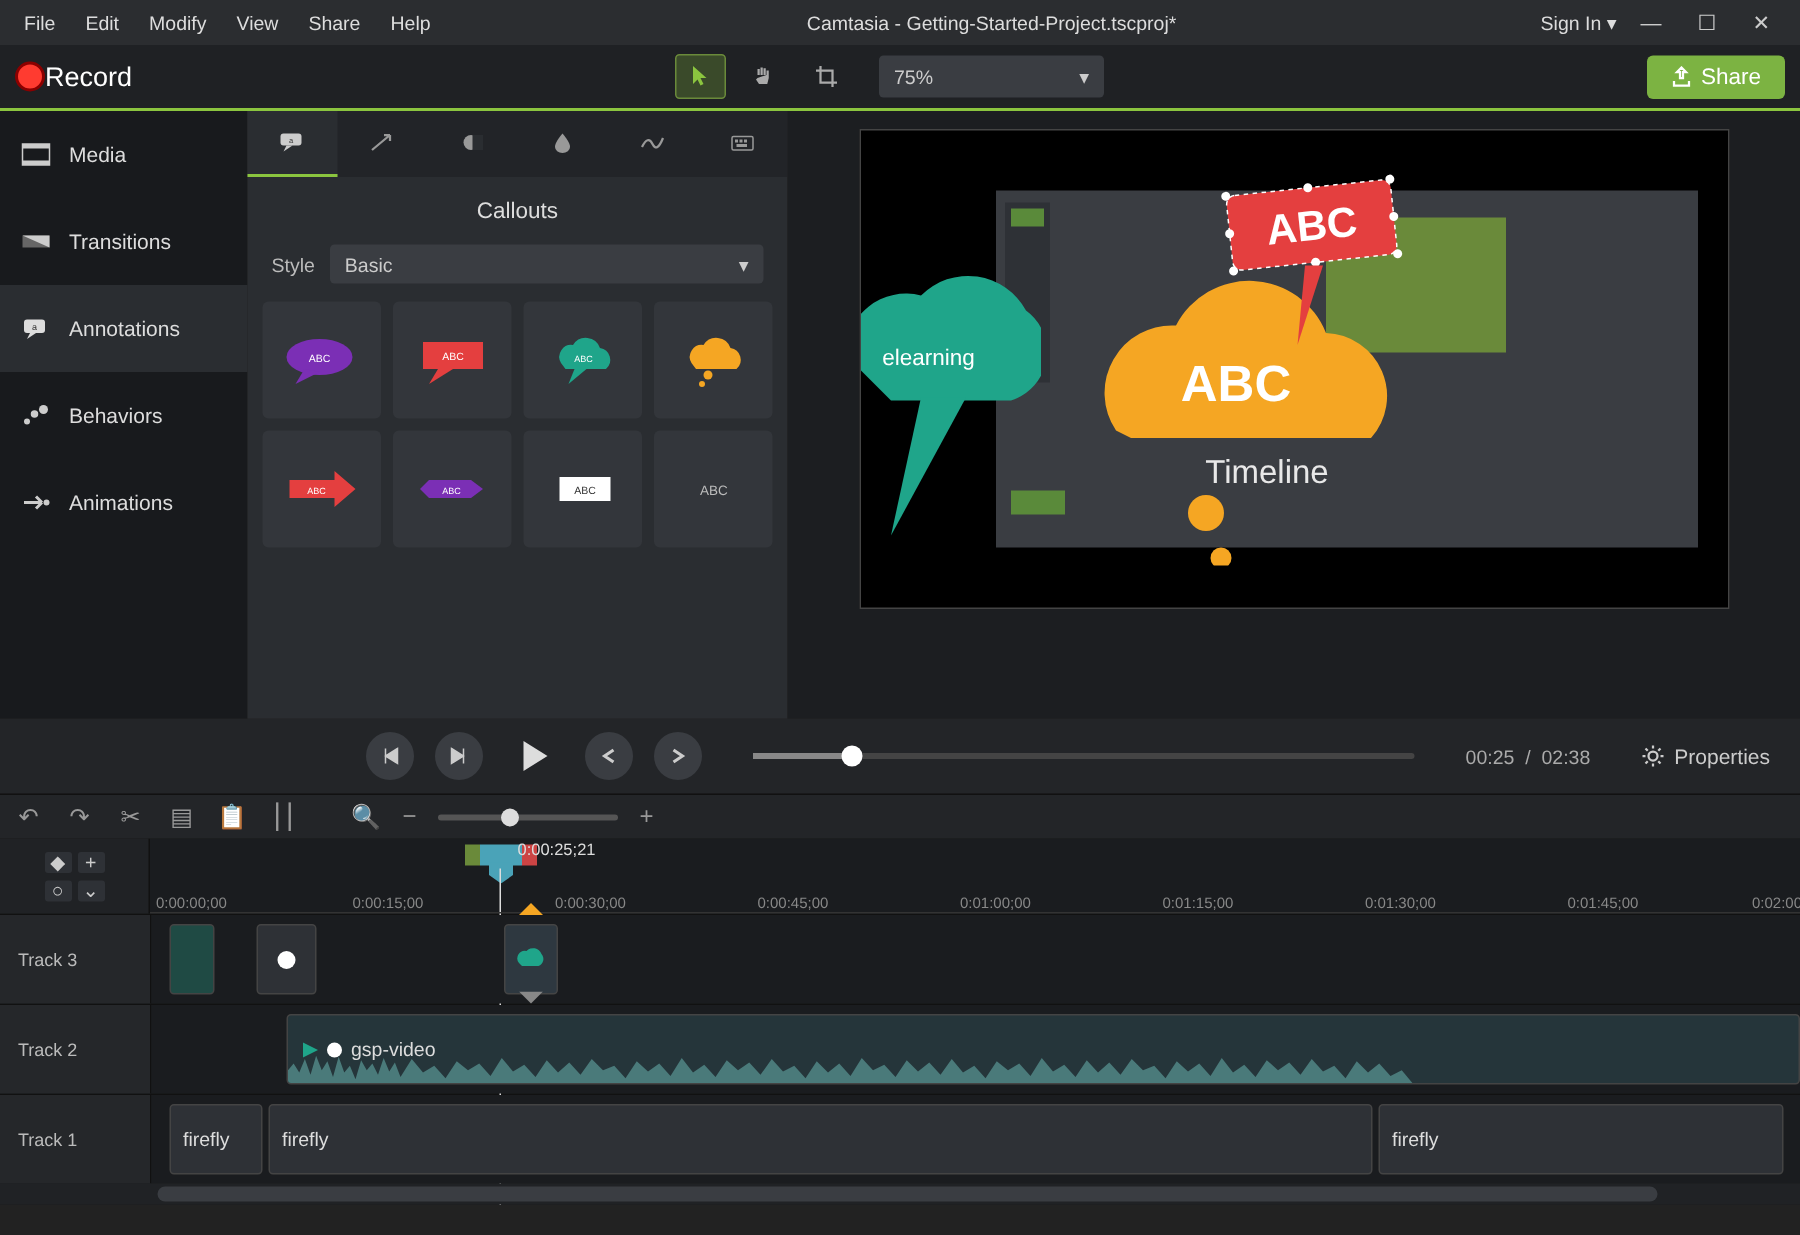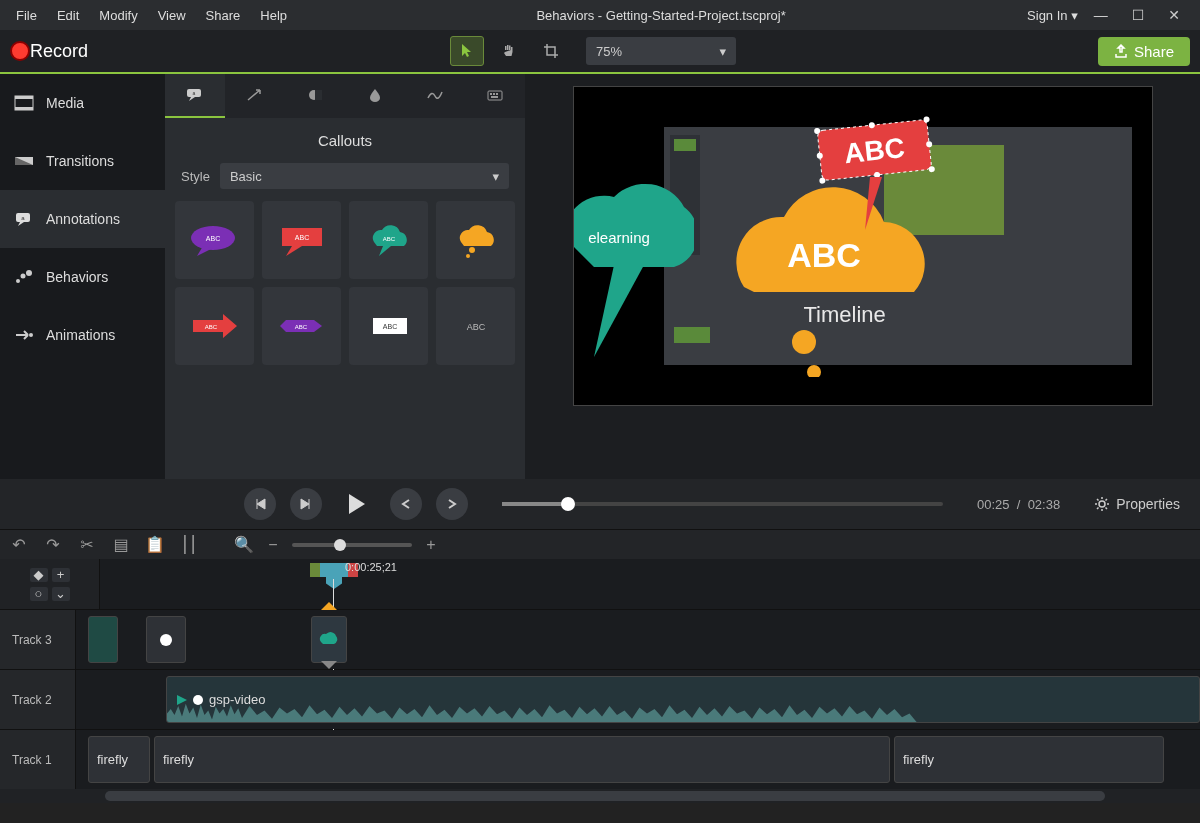--- a/index.html
+++ b/index.html
@@ -56,42 +56,42 @@
 .tl-addrem { height:50px; border-right:1px solid #111; display:flex; flex-direction:column; justify-content:center; align-items:center; gap:2px; }
 .tl-pm { width:18px;height:14px; display:flex;align-items:center;justify-content:center; font-size:13px; color:#ccc; cursor:pointer; background:#2e3136; border-radius:2px; }
 .tl-ruler { flex:1; position:relative; background:#1a1c1f; }
 .ruler-marks { position:absolute; top:24px; left:0; right:0; height:26px; border-bottom:1px solid #333; }
 .ruler-tick { position:absolute; bottom:0; font-size:10px; color:#888; }
 .playhead-time { position:absolute; top:2px; left:245px; font-size:11px; color:#ddd; }
 .playhead-marker { position:absolute; top:2px; left:210px; width:50px; height:18px; }
 .playhead { position:absolute; top:20px; bottom:-250px; width:1px; background:#ddd; left:233px; }
 .playhead-head { position:absolute; top:16px; left:226px; width:16px; height:14px; background:#4aa3b8; clip-path: polygon(0 0,100% 0,100% 60%,50% 100%,0 60%); }
 .track { height:60px; display:flex; border-top:1px solid #111; }
-.track-lbl { width:76px; background:#25272a; display:flex; align-items:center; padding-left:12px; font-size:12px; color:#bbb; border-right:1px solid #111; }
+.track-lbl { width:101px; background:#25272a; display:flex; align-items:center; padding-left:12px; font-size:12px; color:#bbb; border-right:1px solid #111; }
 .track-content { flex:1; position:relative; background:#1a1c1f; }
 .clip { position:absolute; top:6px; bottom:6px; background:#2e3136; border:1px solid #444; border-radius:3px; display:flex; align-items:center; padding-left:8px; font-size:13px; color:#ddd; overflow:hidden; }
 .clip.teal { background:#1f4a44; }
 .waveform { position:absolute; bottom:0; left:0; right:0; height:50%; }
 .hscroll { height:14px; background:#202225; position:relative; }
 .hscroll-thumb { position:absolute; top:2px; left:105px; height:10px; width:1000px; background:#3a3d42; border-radius:5px; }
 svg { display:block; }
 </style>
 </head>
 <body>
 
 <div class="titlebar">
   <div class="menu">
     <div class="menu-item">File</div>
     <div class="menu-item">Edit</div>
     <div class="menu-item">Modify</div>
     <div class="menu-item">View</div>
     <div class="menu-item">Share</div>
     <div class="menu-item">Help</div>
   </div>
-  <div class="title">Behaviors - Getting-Started-Project.tscproj*</div>
+  <div class="title">Camtasia - Getting-Started-Project.tscproj*</div>
   <div class="signin"><span>Sign In</span> ▾</div>
   <div class="winctl">
     <div class="winbtn">—</div>
     <div class="winbtn">☐</div>
     <div class="winbtn">✕</div>
   </div>
 </div>
 
 <div class="toolbar">
   <div class="record">
@@ -393,20 +393,31 @@
       <div class="playhead-marker">
           <svg width="50" height="18">
             <rect x="0" y="2" width="10" height="14" fill="#6a8a3a"></rect>
             <rect x="10" y="2" width="28" height="14" fill="#4aa3b8"></rect>
             <rect x="38" y="2" width="10" height="14" fill="#c44"></rect>
           </svg>
         </div>
       <div class="playhead-time">0:00:25;21</div>
       <div class="playhead-head"></div>
       <div class="playhead"></div>
+      <div class="ruler-marks">
+        <div class="ruler-tick" style="left:4px">0:00:00;00</div>
+        <div class="ruler-tick" style="left:135px">0:00:15;00</div>
+        <div class="ruler-tick" style="left:270px">0:00:30;00</div>
+        <div class="ruler-tick" style="left:405px">0:00:45;00</div>
+        <div class="ruler-tick" style="left:540px">0:01:00;00</div>
+        <div class="ruler-tick" style="left:675px">0:01:15;00</div>
+        <div class="ruler-tick" style="left:810px">0:01:30;00</div>
+        <div class="ruler-tick" style="left:945px">0:01:45;00</div>
+        <div class="ruler-tick" style="left:1068px">0:02:00</div>
+      </div>
     </div>
   </div>
 
   <div class="track">
     <div class="track-lbl">Track 3</div>
     <div class="track-content">
       <div class="clip teal" style="left:12px; width:30px;"></div>
       <div class="clip" style="left:70px; width:40px; display:flex; align-items:center; justify-content:center; padding:0;">
           <div style="width:12px;height:12px;background:#fff;border-radius:50%"></div>
         </div>

